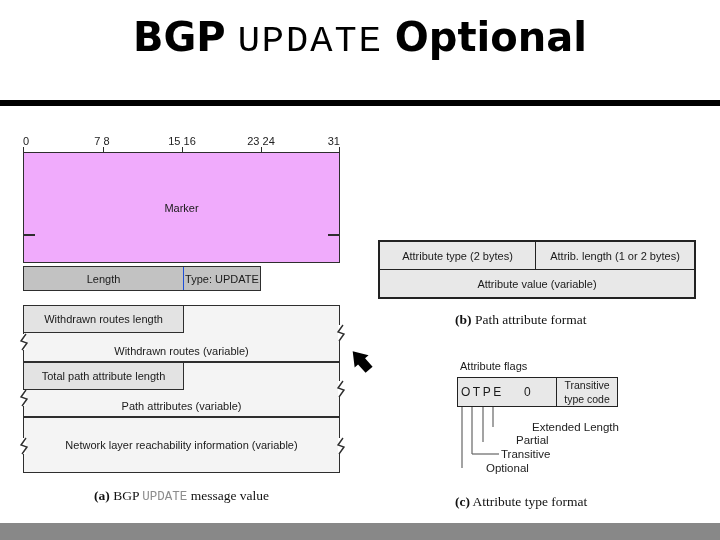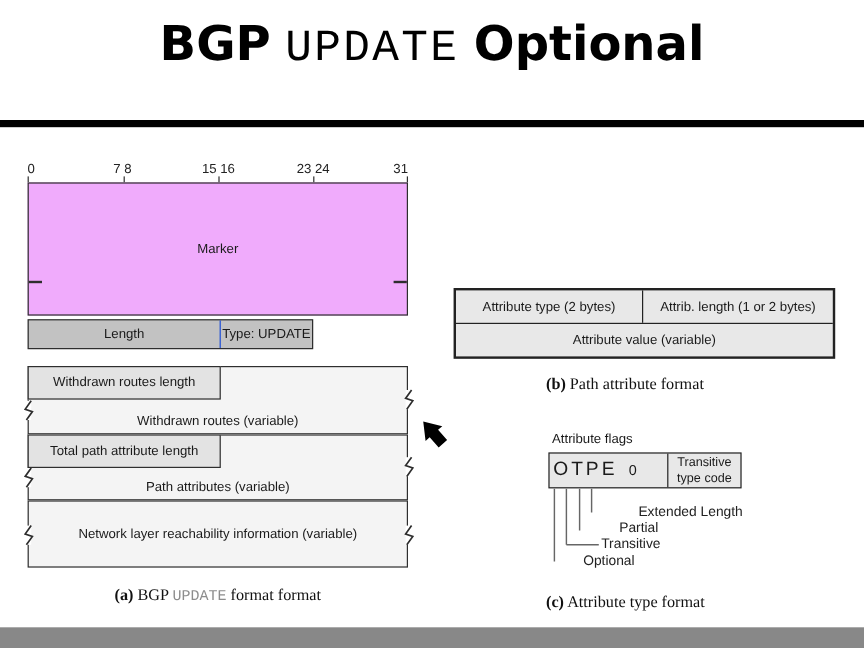--- a/index.html
+++ b/index.html
@@ -63,21 +63,21 @@
   .b-box { left: 378px; top: 240px; width: 318px; height: 59px; border: 2px solid #222; background: #e8e8e8; }
   .b-row1 { display: flex; height: 28px; border-bottom: 1px solid #222; }
   .b-cell1 { width: 156px; border-right: 1px solid #222; }
   .b-cell2 { flex: 1; }
   .b-row2 { height: 27px; }
 
   
   .c-flags-title { left: 460px; top: 360px; }
   .c-box { left: 457px; top: 377px; width: 161px; height: 30px; border: 1px solid #222; background: #e8e8e8; display: flex; }
   .c-left { position: relative; width: 99px; border-right: 1px solid #222; display: flex; align-items: center; }
-  .c-letters { font-size: 16px; letter-spacing: 2.5px; padding-left: 3px; }
+  .c-letters { font-size: 12px; letter-spacing: 2.5px; padding-left: 3px; }
   .c-zero { position: absolute; left: 66px; font-size: 12px; }
   .c-right { flex: 1; font-size: 10.5px; line-height: 1.3; text-align: center; padding-top: 1px; }
   .flag-label { position: absolute; font-size: 11.5px; color: #222; white-space: nowrap; }
 </style>
 </head>
 <body>
 
 <div class="slide">
 
   <div class="title">
@@ -150,21 +150,21 @@
   <svg class="zz" style="left:17px; top:437px" viewBox="0 0 12 18">
       <rect x="4" y="1" width="5" height="16" fill="#fff"></rect>
       <polyline points="9,1 4,8 10,10 5,17" fill="none" stroke="#2e2e2e" stroke-width="1.4"></polyline>
     </svg>
   <svg class="zz" style="left:334px; top:437px" viewBox="0 0 12 18">
       <rect x="4" y="1" width="5" height="16" fill="#fff"></rect>
       <polyline points="9,1 4,8 10,10 5,17" fill="none" stroke="#2e2e2e" stroke-width="1.4"></polyline>
     </svg>
 
   <div class="caption" style="left:23px; top:488px; width:317px; text-align:center;">
-    <span class="tag">(a)</span><span> BGP </span><span class="cap-mono">UPDATE</span><span> format format</span>
+    <span class="tag">(a)</span><span> BGP </span><span class="cap-mono">UPDATE</span><span> message value</span>
   </div>
 
   <svg class="abs arrow" viewBox="0 0 22 32">
     <polygon points="1,10 16.4,13.8 13,16.7 20.3,24.9 13.5,30.9 6.2,22.7 2.9,25.6" fill="#000"></polygon>
   </svg>
 
   <div class="abs b-box">
     <div class="b-row1">
       <div class="b-cell1 center">
         <span class="lbl">Attribute type (2 bytes)</span>

